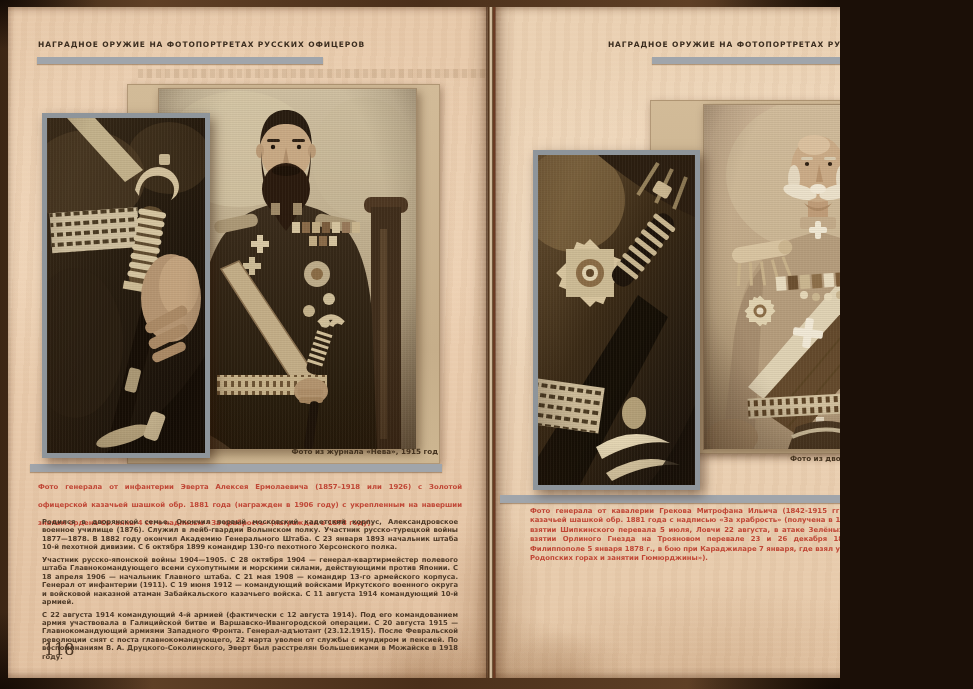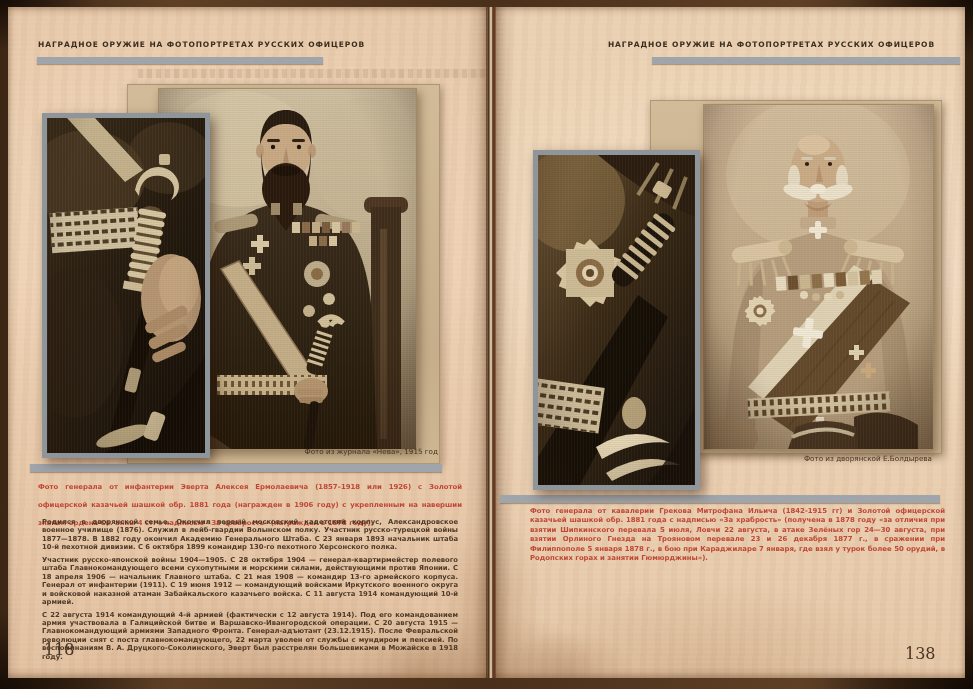--- a/index.html
+++ b/index.html
@@ -1,17 +1,17 @@
 <!DOCTYPE html>
 <html style="--page-background: #e9cdaf; --frame-brown: #4a2f1a; --rule-gray: #a0a5ab; --accent-red: #c04736; --body-text: #4d3a28; --header-text: #3b2d1f; --photo-frame-gray: #8e959b; --mat-beige: #cfb896; --sepia-light: #d8c8a4; --sepia-dark: #2b1d10;"><head>
 <meta charset="utf-8">
 <title>Book spread 118-119</title>
 <style>
   html,body{margin:0;padding:0;background:#1b0f07;}
-  #app{position:relative;width:973px;height:689px;overflow:hidden;
+  #app{position:relative;width:840px;height:689px;overflow:hidden;
     font-family:"DejaVu Sans",sans-serif;
     background:
       radial-gradient(140px 70px at 0% 0%, rgba(8,3,0,.75), transparent 70%),
       radial-gradient(180px 80px at 100% 0%, rgba(8,3,0,.65), transparent 70%),
       radial-gradient(220px 110px at 0% 100%, rgba(8,3,0,.75), transparent 70%),
       radial-gradient(220px 110px at 100% 100%, rgba(8,3,0,.75), transparent 70%),
       linear-gradient(90deg,#3c2614,#5f4026 18%,#4a2f1a 50%,#5f4026 82%,#33200f);}
   .page{position:absolute;top:7px;bottom:11px;}
   .page-left{left:8px;width:480px;
     background:
@@ -60,21 +60,21 @@
   .photo{position:absolute;overflow:hidden;}
   .photo svg{display:block;width:100%;height:100%;}
   .portrait{z-index:3;box-shadow:3px 4px 9px rgba(50,25,5,.4);border:1px solid rgba(90,65,40,.4);}
   .detail-frame{z-index:6;border:5px solid var(--photo-frame-gray,#8e959b);
     box-shadow:4px 5px 11px rgba(45,22,5,.5);background:#1c130a;}
   .grain{position:absolute;inset:0;pointer-events:none;
     background:
       repeating-linear-gradient(0deg, rgba(50,32,14,.06) 0 1px, transparent 1px 2px),
       repeating-linear-gradient(90deg, rgba(255,240,214,.04) 0 1px, transparent 1px 3px),
       radial-gradient(ellipse at 50% 40%, transparent 55%, rgba(38,22,8,.28) 100%);}
-  .caption{position:absolute;font-size:7.2px;font-weight:normal;color:#44331f;
+  .caption{position:absolute;font-size:7.2px;font-weight:bold;color:#44331f;
     text-align:right;z-index:5;white-space:nowrap;}
   .lead{position:absolute;font-size:6.9px;font-weight:bold;color:var(--accent-red,#c04736);
     text-align:justify;line-height:18px;z-index:5;}
   .body-copy{position:absolute;font-size:6.8px;font-weight:bold;color:var(--body-text,#4d3a28);
     text-align:justify;line-height:8.45px;z-index:5;}
   .body-copy p{margin:4px;}
   .pagenum{position:absolute;font-family:"DejaVu Serif",serif;font-size:16px;
     color:#4a3523;z-index:5;}
 </style>
 </head>

